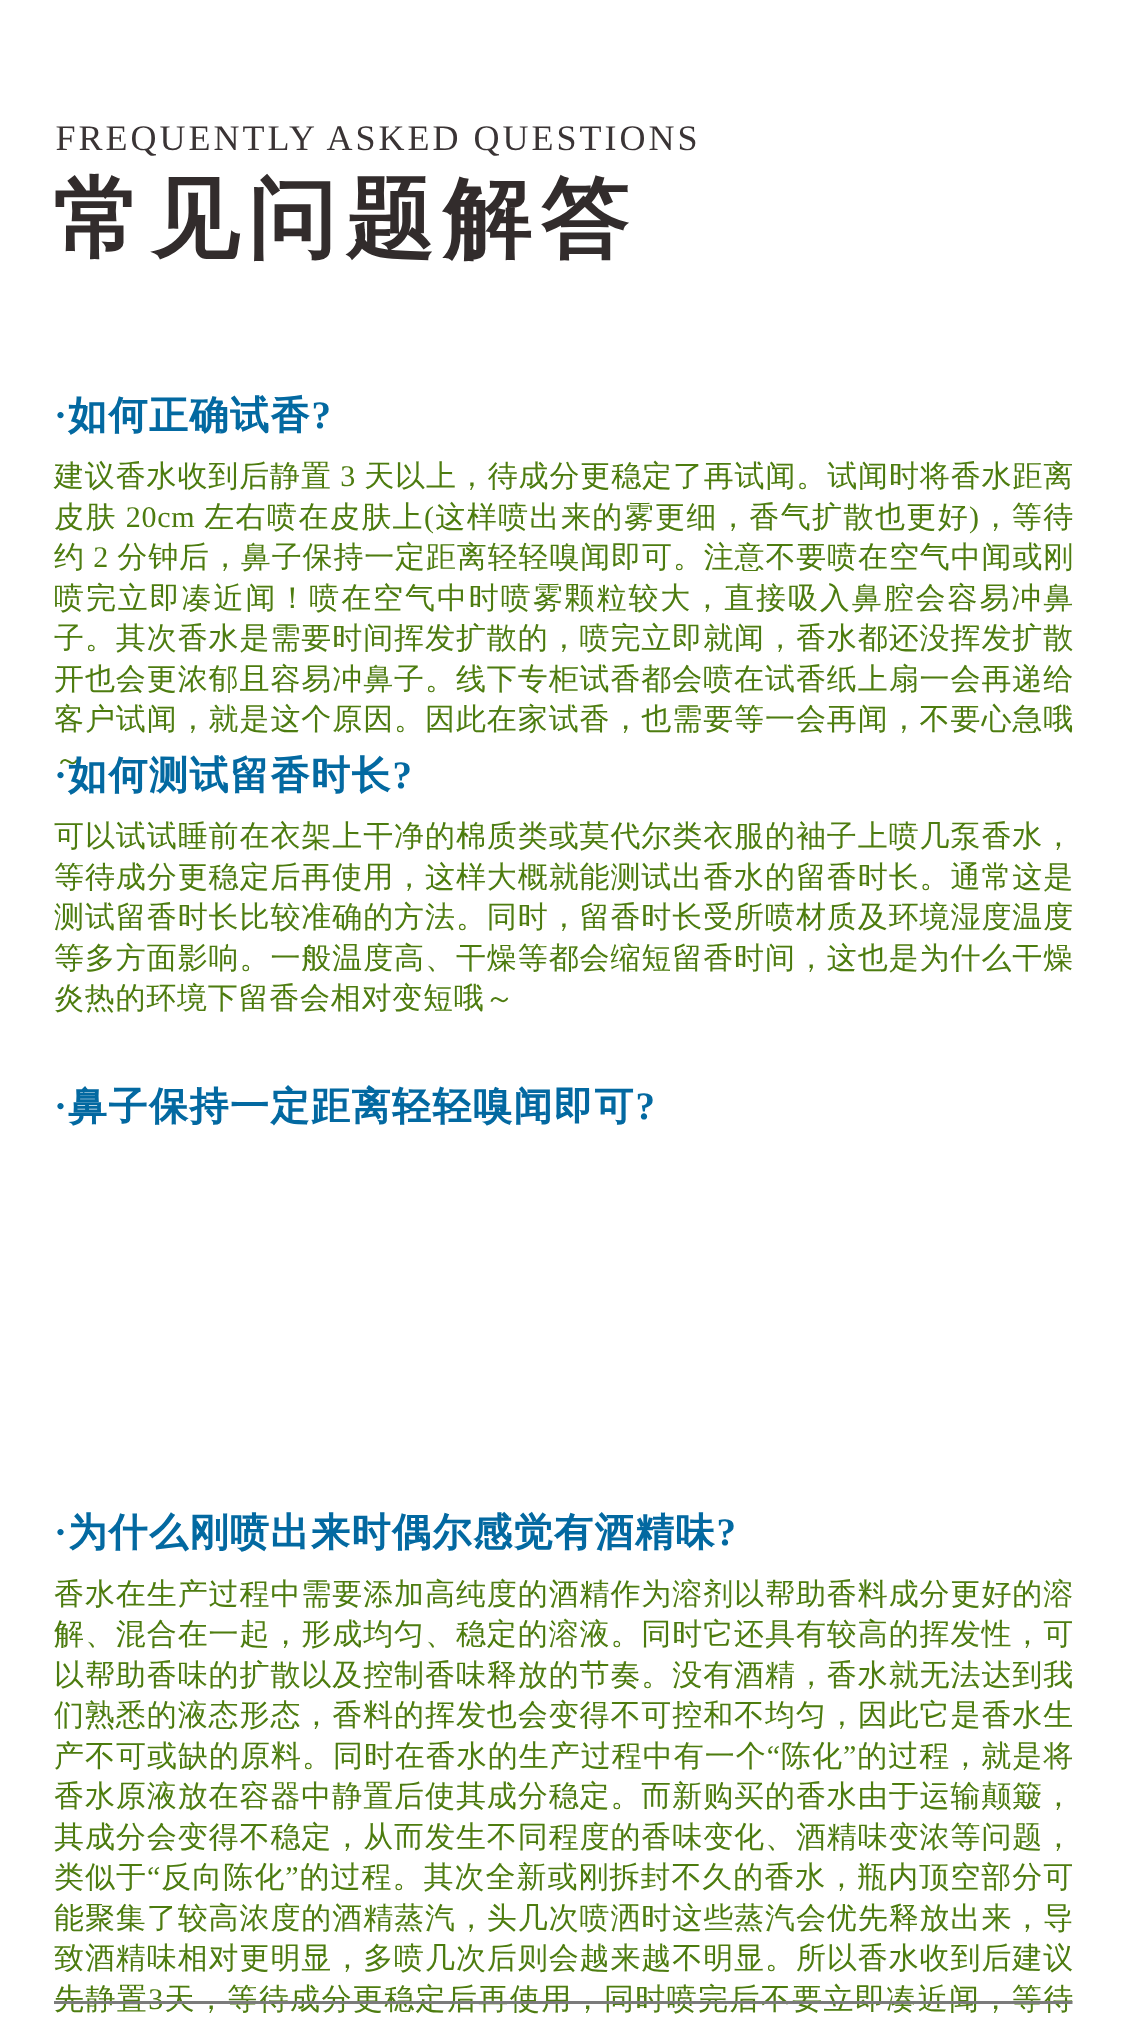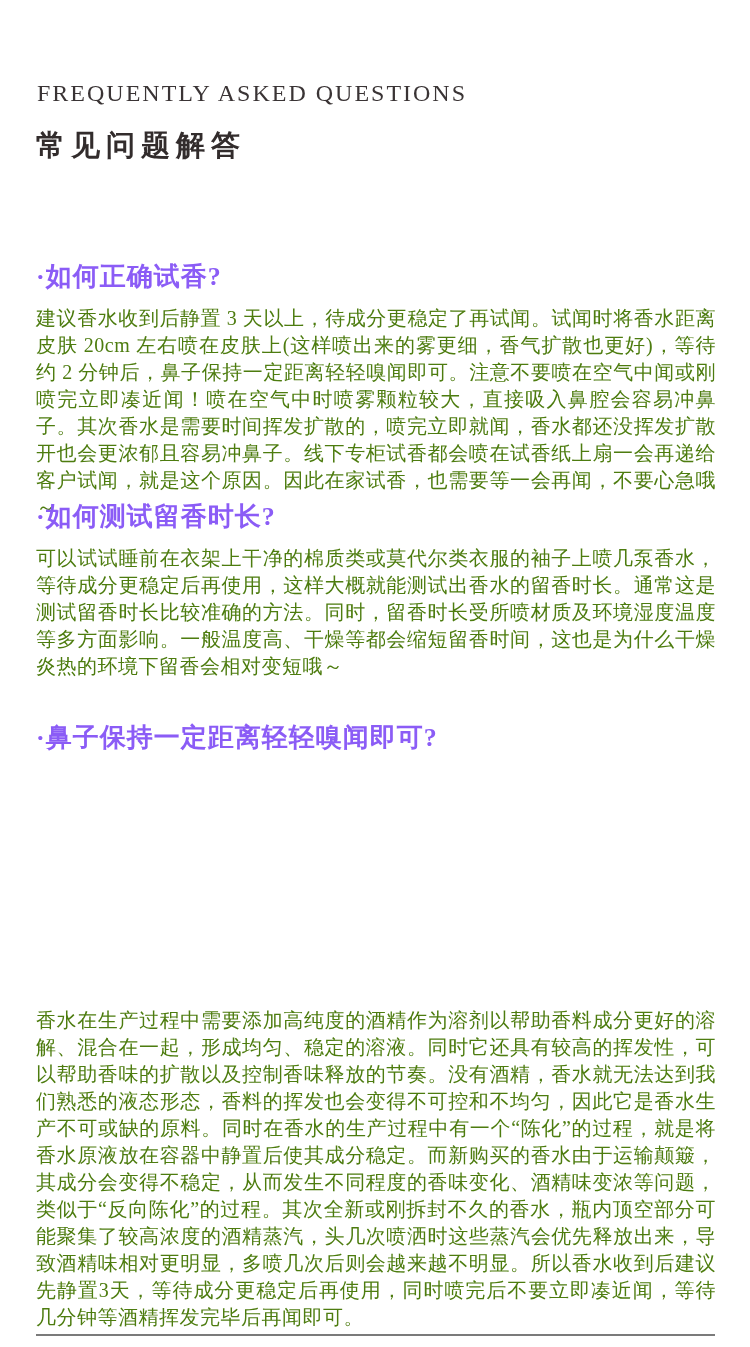--- a/index.html
+++ b/index.html
@@ -21,39 +21,39 @@
     letter-spacing: 2px;
     font-weight: 400;
     color: #3a3435;
     white-space: nowrap;
   }
   .title-zh {
     position: absolute;
     left: 36px;
     top: 120px;
     margin: 0;
-    font-size: 29px;
+    font-size: 59px;
     line-height: 50px;
     font-weight: 700;
     letter-spacing: 6px;
     color: #322c2c;
     white-space: nowrap;
   }
   .faq-item {
     position: absolute;
     left: 36px;
     width: 680px;
   }
   .faq-question {
     margin: 0 0 13px 0;
     font-size: 26px;
     line-height: 30px;
     font-weight: 700;
     letter-spacing: 1px;
-    color: #8b5cf6;
+    color: #0369a1;
   }
   .faq-answer {
     margin: 0;
     font-size: 20px;
     line-height: 27px;
     letter-spacing: 0.5px;
     color: #4d7c0f;
     text-align: justify;
     text-justify: inter-ideograph;
   }
@@ -87,18 +87,19 @@
   <section class="faq-item" id="section-2">
     <h2 class="faq-question">·如何测试留香时长?</h2>
     <p class="faq-answer">可以试试睡前在衣架上干净的棉质类或莫代尔类衣服的袖子上喷几泵香水，等待成分更稳定后再使用，这样大概就能测试出香水的留香时长。通常这是测试留香时长比较准确的方法。同时，留香时长受所喷材质及环境湿度温度等多方面影响。一般温度高、干燥等都会缩短留香时间，这也是为什么干燥炎热的环境下留香会相对变短哦～</p>
   </section>
 
   <section class="faq-item" id="section-3">
     <h2 class="faq-question">·鼻子保持一定距离轻轻嗅闻即可?</h2>
   </section>
 
   <section class="faq-item" id="section-4">
+    <h2 class="faq-question">·为什么刚喷出来时偶尔感觉有酒精味?</h2>
     <p class="faq-answer">香水在生产过程中需要添加高纯度的酒精作为溶剂以帮助香料成分更好的溶解、混合在一起，形成均匀、稳定的溶液。同时它还具有较高的挥发性，可以帮助香味的扩散以及控制香味释放的节奏。没有酒精，香水就无法达到我们熟悉的液态形态，香料的挥发也会变得不可控和不均匀，因此它是香水生产不可或缺的原料。同时在香水的生产过程中有一个“陈化”的过程，就是将香水原液放在容器中静置后使其成分稳定。而新购买的香水由于运输颠簸，其成分会变得不稳定，从而发生不同程度的香味变化、酒精味变浓等问题，类似于“反向陈化”的过程。其次全新或刚拆封不久的香水，瓶内顶空部分可能聚集了较高浓度的酒精蒸汽，头几次喷洒时这些蒸汽会优先释放出来，导致酒精味相对更明显，多喷几次后则会越来越不明显。所以香水收到后建议先静置3天，等待成分更稳定后再使用，同时喷完后不要立即凑近闻，等待几分钟等酒精挥发完毕后再闻即可。</p>
   </section>
 
   <div class="divider"></div>
 
 </div>
 
 </body></html>

